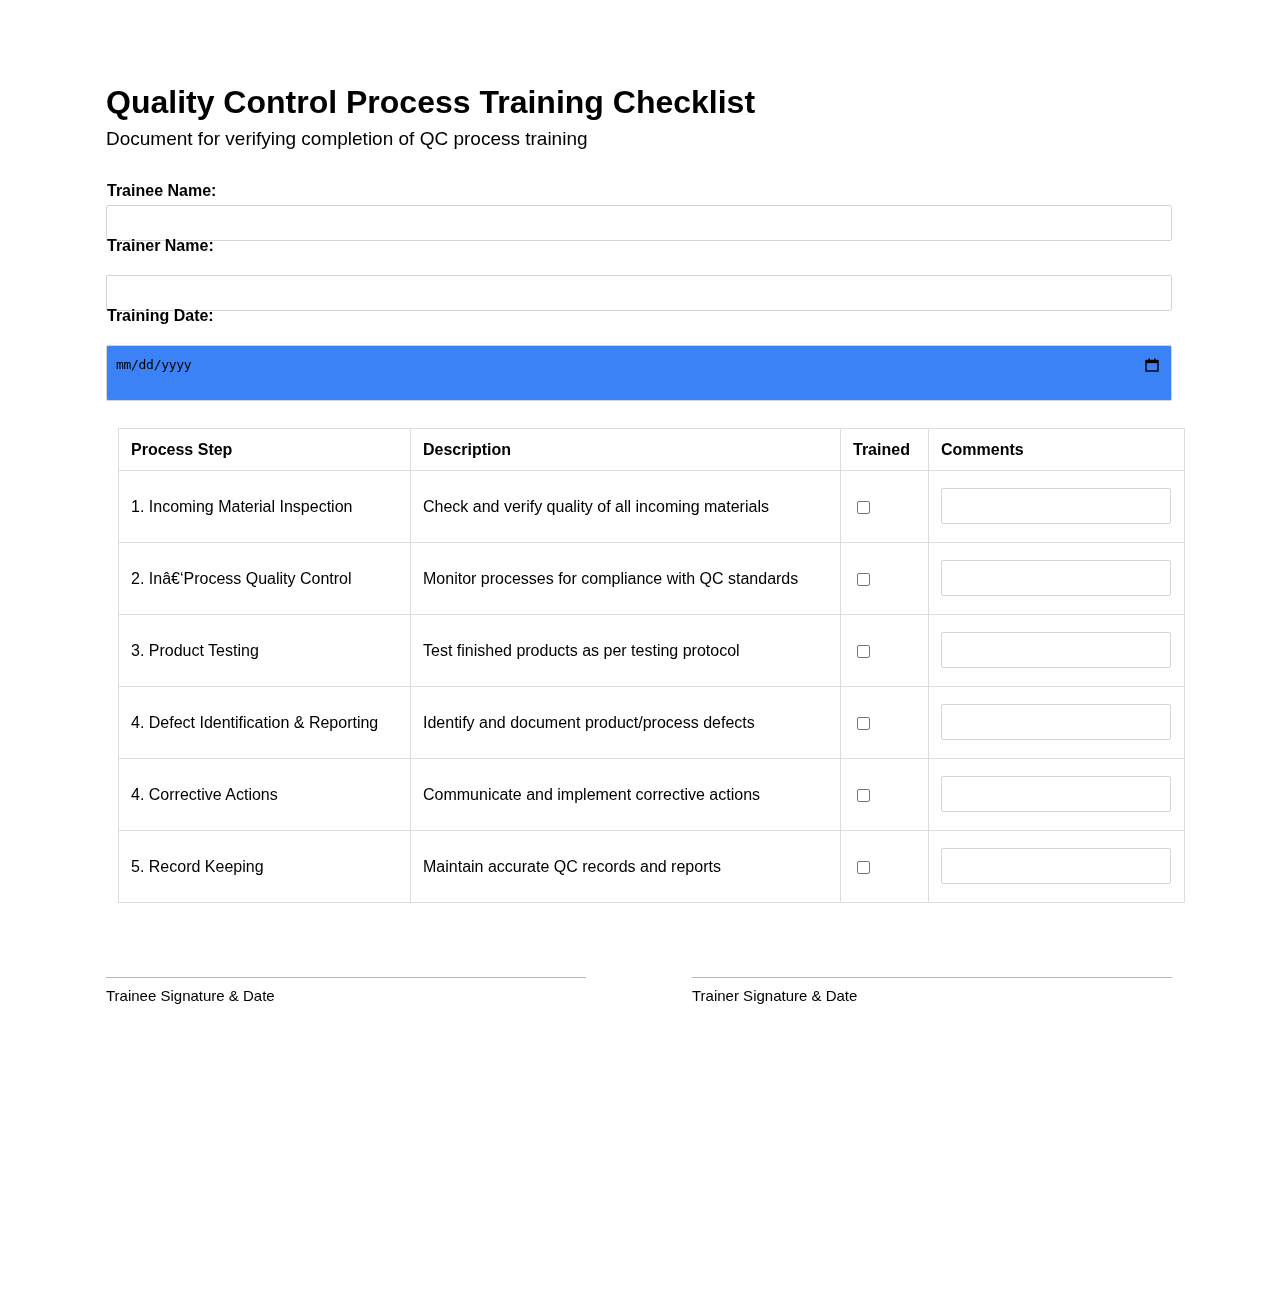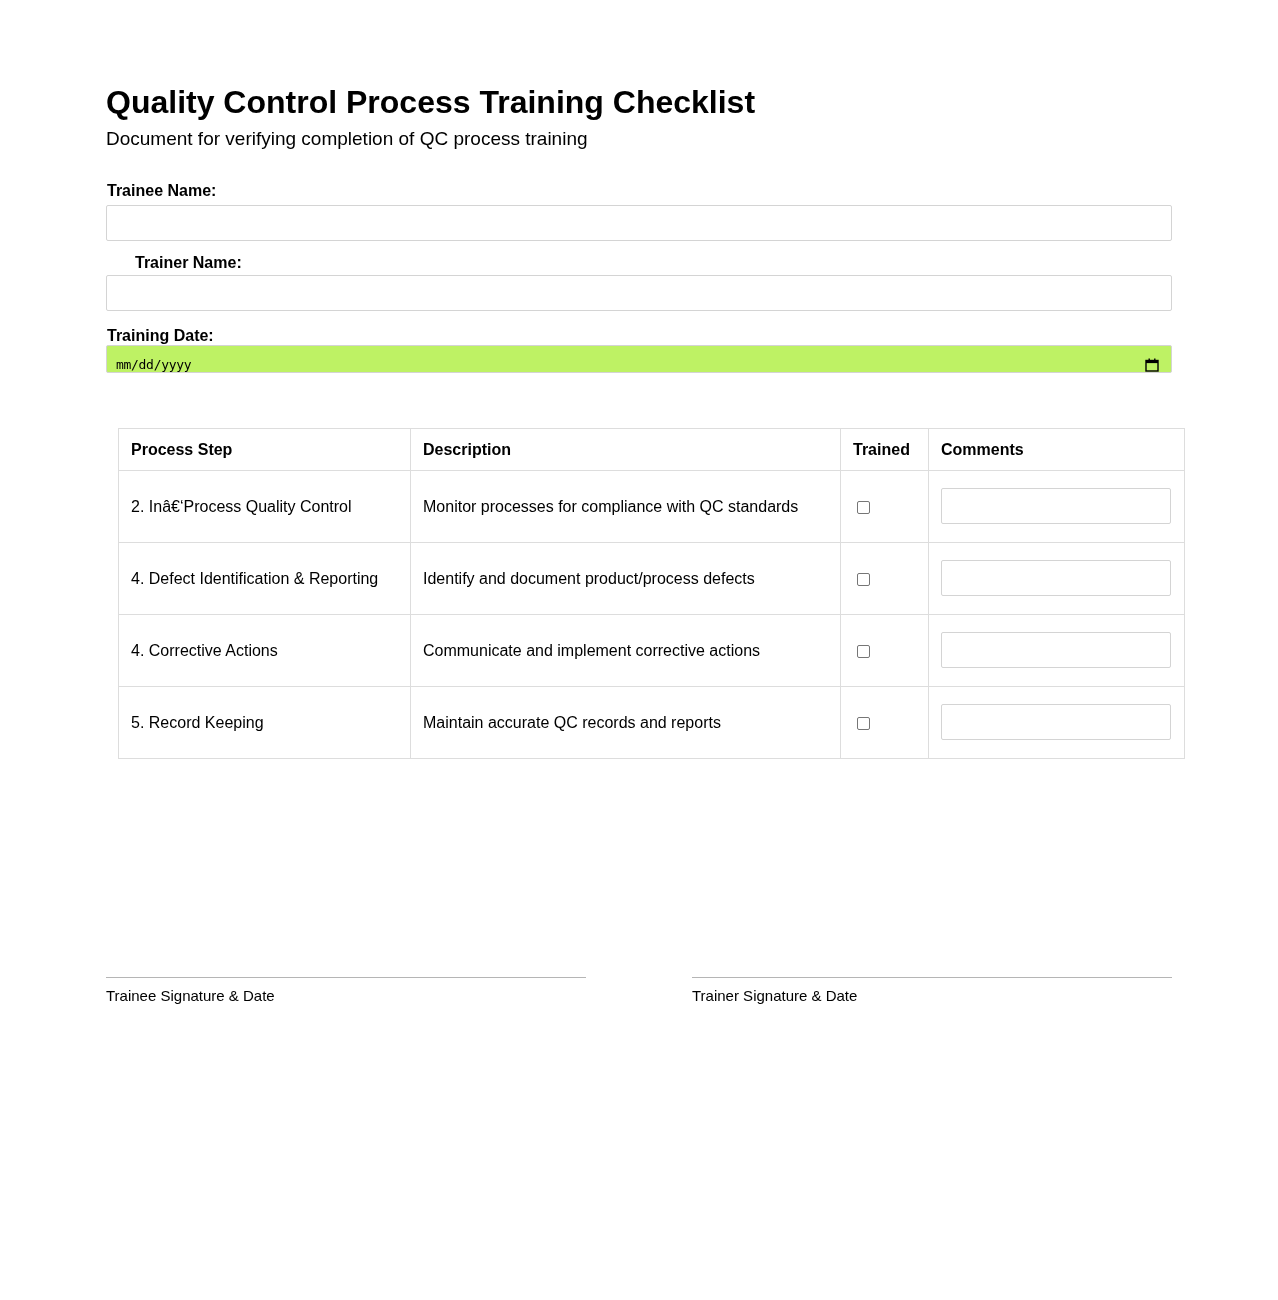--- a/index.html
+++ b/index.html
@@ -39,25 +39,25 @@
     border: 1px solid #d4d4d4;
     border-radius: 2px;
     background: #fff;
     padding: 0 8px;
     font-family: "Liberation Sans", sans-serif;
     font-size: 14px;
     outline: none;
   }
   .date-field {
     position: absolute; left: 0; top: 345px;
-    width: 1066px; height: 28px;
+    width: 1066px; height: 56px;
     box-sizing: border-box;
     border: 1px solid #d4d4d4;
     border-radius: 2px;
-    background: #bef264;
+    background: #3b82f6;
     cursor: text;
   }
   .date-placeholder {
     position: absolute; left: 9px; top: 11px;
     font-family: "DejaVu Sans Mono", monospace;
     font-size: 13px; line-height: 16px;
     color: #000;
     letter-spacing: -0.3px;
   }
   .calendar-icon {
@@ -132,24 +132,24 @@
 <body>
 
 <div class="container">
 
   <h1>Quality Control Process Training Checklist</h1>
   <p class="subtitle">Document for verifying completion of QC process training</p>
 
   <label class="field-label" style="top:181px;">Trainee Name:</label>
   <input type="text" class="text-field" style="top: 205px;" placeholder="">
 
-  <label class="field-label" style="top:253px;margin-left:28px;">Trainer Name:</label>
+  <label class="field-label" style="top:236px;">Trainer Name:</label>
   <input type="text" class="text-field" style="top: 275px;" placeholder="">
 
-  <label class="field-label" style="top:326px;">Training Date:</label>
+  <label class="field-label" style="top:306px;">Training Date:</label>
   <div class="date-field">
     <span class="date-placeholder">mm/dd/yyyy</span>
     <svg class="calendar-icon" viewBox="0 0 14 14">
       <rect x="1" y="2.5" width="12" height="10.5" fill="none" stroke="#000" stroke-width="1.4"></rect>
       <rect x="1" y="2.5" width="12" height="2.6" fill="#000"></rect>
       <rect x="3.5" y="0.5" width="1.4" height="2.5" fill="#000"></rect>
       <rect x="9.1" y="0.5" width="1.4" height="2.5" fill="#000"></rect>
     </svg>
   </div>
 
@@ -163,22 +163,38 @@
     <thead>
       <tr>
         <th>Process Step</th>
         <th>Description</th>
         <th>Trained</th>
         <th>Comments</th>
       </tr>
     </thead>
     <tbody>
       <tr>
+        <td>1. Incoming Material Inspection</td>
+        <td>Check and verify quality of all incoming materials</td>
+        <td><span class="trained-checkbox" role="checkbox"></span></td>
+        <td>
+            <input type="text" class="comment-input" value="" style="">
+          </td>
+      </tr>
+      <tr>
         <td>2. Inâ€‘Process Quality Control</td>
         <td>Monitor processes for compliance with QC standards</td>
+        <td><span class="trained-checkbox" role="checkbox"></span></td>
+        <td>
+            <input type="text" class="comment-input" value="" style="">
+          </td>
+      </tr>
+      <tr>
+        <td>3. Product Testing</td>
+        <td>Test finished products as per testing protocol</td>
         <td><span class="trained-checkbox" role="checkbox"></span></td>
         <td>
             <input type="text" class="comment-input" value="" style="">
           </td>
       </tr>
       <tr>
         <td>4. Defect Identification &amp; Reporting</td>
         <td>Identify and document product/process defects</td>
         <td><span class="trained-checkbox" role="checkbox"></span></td>
         <td>

